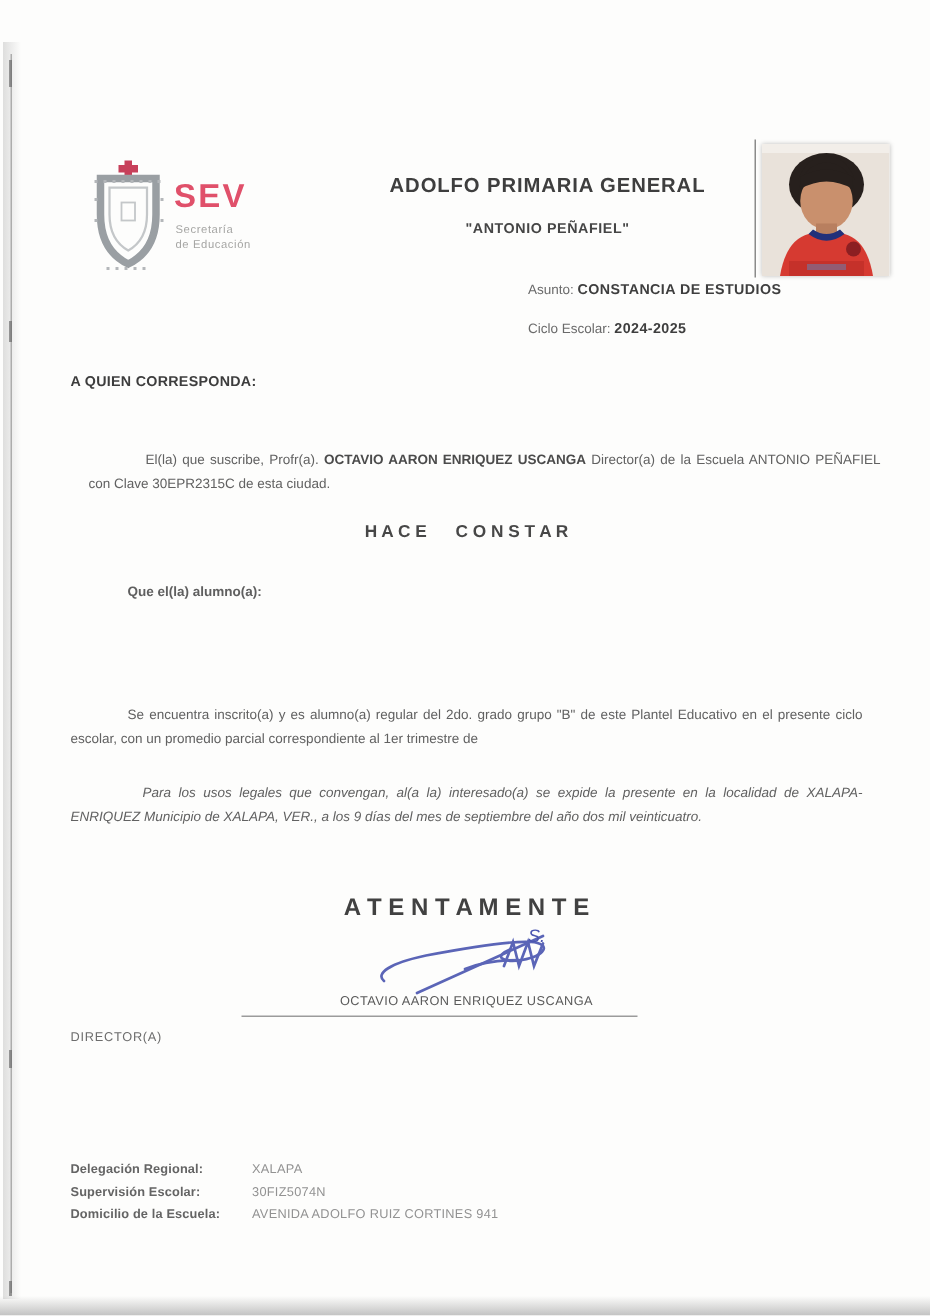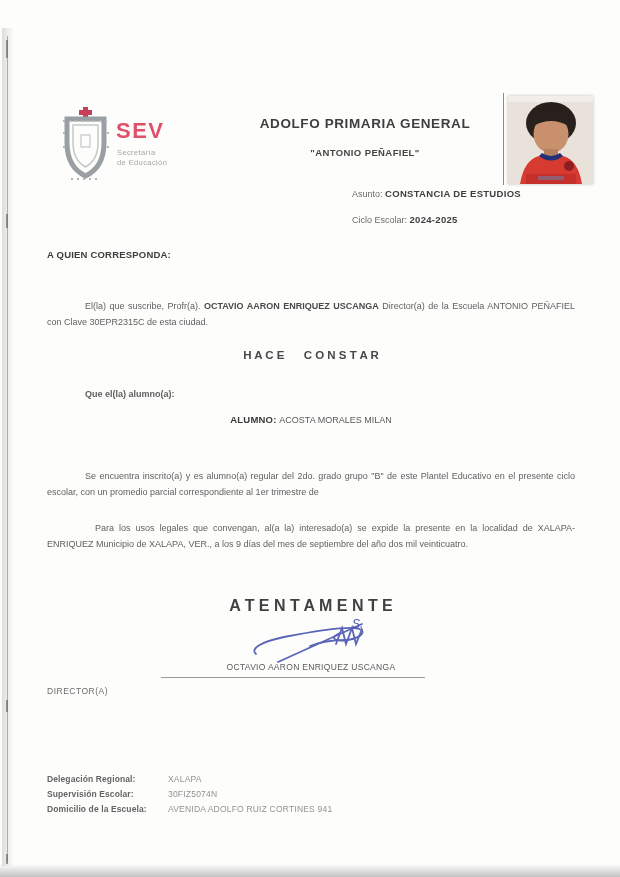--- a/index.html
+++ b/index.html
@@ -34,23 +34,23 @@
   .photo-edge-line{left:503px;top:93px;width:1px;height:92px;background:rgba(90,90,90,.7);}
 
   .subject-line{left:352px;top:188px;font-size:9px;color:#6a6a6a;}
   .subject-line b{font-size:9.5px;color:#3e3e3e;letter-spacing:.3px;}
   .cycle-line{left:352px;top:214px;font-size:9px;color:#6a6a6a;}
   .cycle-line b{font-size:9.5px;color:#3e3e3e;letter-spacing:.3px;}
 
   .salutation{left:47px;top:249px;font-size:9.5px;font-weight:bold;letter-spacing:.2px;color:#3d3d3d;}
 
   .para{left:47px;width:528px;font-size:9px;line-height:15.5px;color:#616161;text-align:justify;}
-  .p-intro{top:290px;text-indent:38px;}
+  .p-intro{top:290px;text-indent:38px;margin-left:12px;}
   .p-enroll{top:460px;text-indent:38px;}
-  .p-issue{top:512px;text-indent:48px;}
+  .p-issue{top:512px;text-indent:48px;font-style:italic;}
   .semib{font-weight:bold;color:#4b4b4b;}
 
   .certify{left:47px;top:349px;width:528px;text-align:center;font-size:11.5px;font-weight:bold;color:#474747;white-space:pre;}
   .student-lead{left:85px;top:389px;font-size:9px;color:#5f5f5f;font-weight:bold;}
   .student-line{left:47px;top:414px;width:528px;text-align:center;font-size:9px;color:#585858;}
   .student-line b{font-size:9.5px;color:#383838;letter-spacing:.2px;}
 
   .closing{left:47px;top:597px;width:528px;text-align:center;font-size:16px;font-weight:bold;color:#414141;white-space:pre;}
 
   .signature-svg{left:250px;top:616px;width:132px;height:52px;}
@@ -117,21 +117,20 @@
   <div class="abs subject-line"><span>Asunto:</span> <b>CONSTANCIA DE ESTUDIOS</b></div>
   <div class="abs cycle-line"><span>Ciclo Escolar:</span> <b>2024-2025</b></div>
 
   <div class="abs salutation">A QUIEN CORRESPONDA:</div>
 
   <p class="abs para p-intro"><span>El(la) que suscribe, Profr(a).  </span><span class="semib">OCTAVIO AARON ENRIQUEZ USCANGA</span><span>  Director(a) de la Escuela ANTONIO PEÑAFIEL con Clave 30EPR2315C  de esta ciudad.</span></p>
 
   <div class="abs certify">H A C E      C O N S T A R</div>
 
   <div class="abs student-lead">Que el(la) alumno(a):</div>
-  <div class="abs student-line"><b>ALUMNO: </b><span>ACOSTA MORALES MILAN</span></div>
 
   <p class="abs para p-enroll">Se encuentra inscrito(a) y es alumno(a) regular del 2do. grado grupo "B" de este Plantel Educativo en el presente ciclo escolar, con un promedio parcial correspondiente al 1er trimestre de</p>
   <p class="abs para p-issue">Para los usos legales que convengan, al(a la) interesado(a) se expide la presente en la localidad de XALAPA-ENRIQUEZ  Municipio de  XALAPA, VER.,  a los 9 días del mes de septiembre del año dos mil veinticuatro.</p>
 
   <div class="abs closing">A T E N T A M E N T E</div>
 
   <div class="abs signature-svg">
     <svg width="132" height="52" viewBox="0 0 132 52">
       <g fill="none" stroke="#4a55b0" stroke-width="1.8" stroke-linecap="round" opacity=".9">
         <path d="M6 38 C 0 33, 10 26, 34 21 C 60 16, 88 11, 104 12 C 118 13, 114 21, 98 24 C 86 26, 78 22, 90 17"></path>

